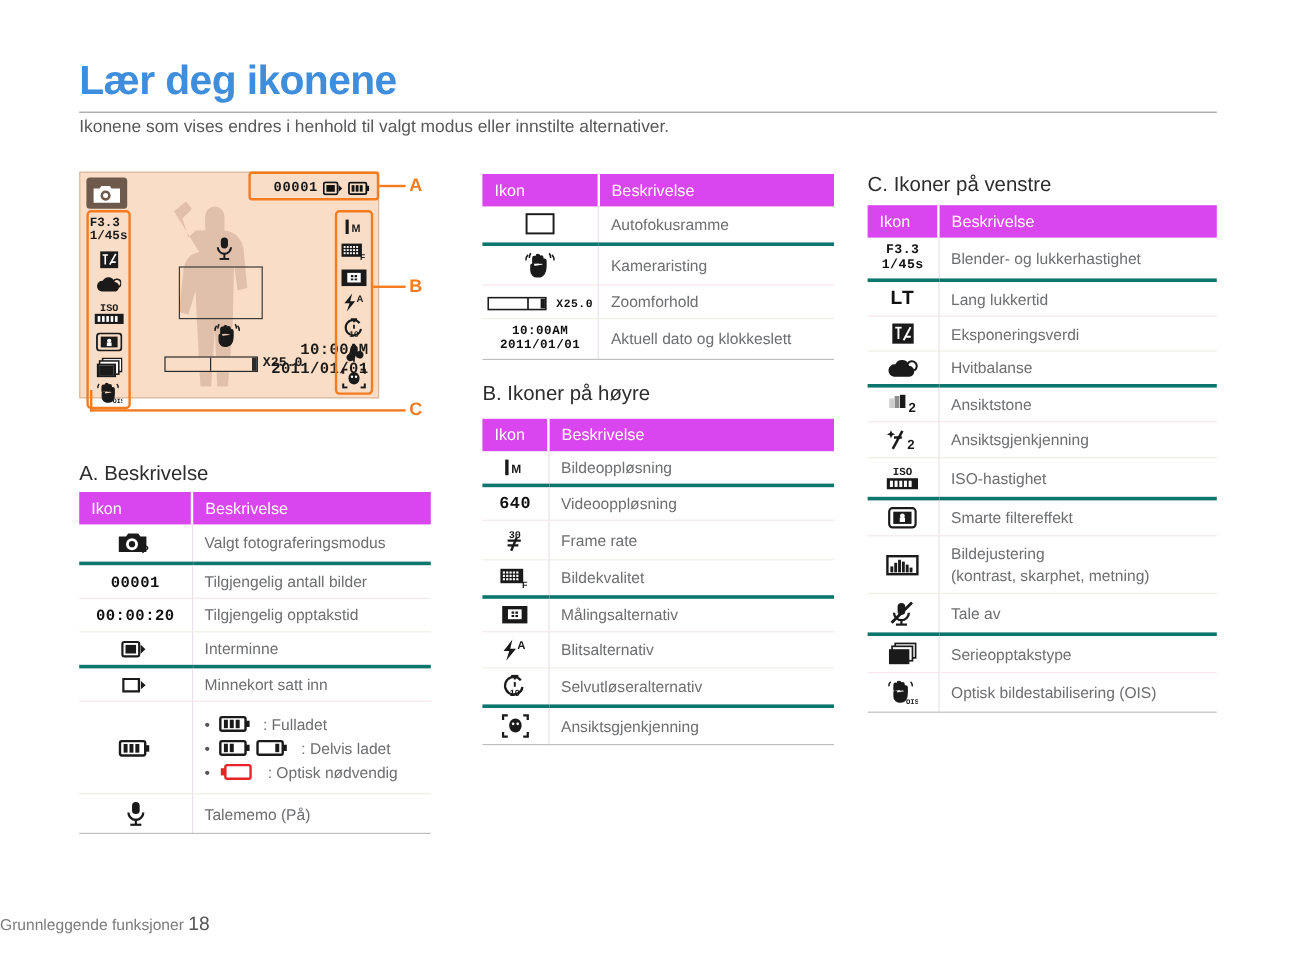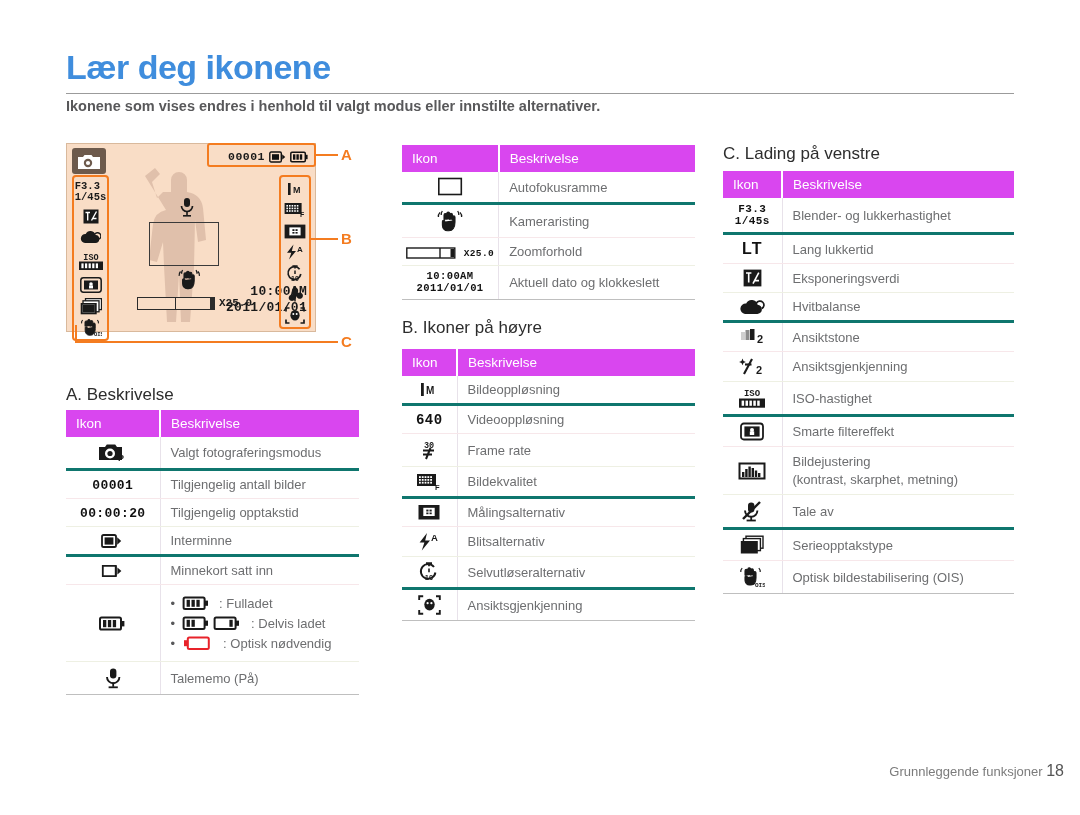--- a/index.html
+++ b/index.html
@@ -19,21 +19,21 @@
     font-size:34px; font-weight:bold;
     color:#3f8ddd; letter-spacing:-0.5px;
     white-space:nowrap;
   }
   .title-rule {
     position:absolute; left:66px; top:93px; width:948px; height:1px;
     background:#9b9b9b;
   }
   .intro {
     position:absolute; left:66px; top:98px;
-    font-size:14.5px; color:#58585a;font-weight:bold;
+    font-size:14.5px; color:#58585a;
   }
 
   
   .lcd {
     position:absolute; left:66px; top:143px;
     width:250px; height:189px;
     background:#f9ddc6;
     border:1px solid #d9b99c;
   }
   .lcd-mode {
@@ -154,22 +154,22 @@
   .bullets li {
     display:flex; align-items:center; gap:7px;
     font-size:13px; color:#6d6e70; padding:2.5px 0;
   }
   .bullets li::before {
     content:"•"; color:#58585a; font-size:13px; line-height:1;
   }
 
   
   .footer {
-    position:absolute; left:0; right:16px; top:762px;
-    text-align:right; font-size:13px; color:#7b7b7b;
+    position:absolute; left:0; right:0; top:762px;
+    text-align:left; font-size:13px; color:#7b7b7b;
   }
   .footer b { font-size:16px; color:#555; font-weight:normal; }
 
   svg { display:block; }
 </style>
 </head>
 <body>
 
 <div class="page-title">Lær deg ikonene</div>
 <div class="title-rule"></div>
@@ -633,21 +633,21 @@
             <path d="M3 10a6.2 6.2 0 0 0 12.4 0" fill="none" stroke="#1a1a1a" stroke-width="1.9"></path>
             <rect x="8.3" y="15.4" width="1.8" height="4.4" fill="#1a1a1a"></rect>
             <rect x="4.6" y="19.4" width="9.2" height="1.8" fill="#1a1a1a"></rect>
           </svg>
     </td>
     <td>Talememo (På)</td>
   </tr>
 </tbody>
   </table>
 
-<div class="sec-h" style="left:723px; top:144px;">C. Lading på venstre</div>
+<div class="sec-h" style="left:723px; top:144px;">C. Ikoner på venstre</div>
 <table class="icn" style="left:723px; top:171px; width:291px;">
   <tbody>
       <tr>
     <th class="c1" style="width:59px;">Ikon</th>
     <th>Beskrivelse</th>
   </tr>
   <tr class="r0">
     <td class="ic">
       <div class="mono sm" style="font-size:11px;">F3.3</div>
       <div class="mono sm" style="font-size:11px;">1/45s</div>

